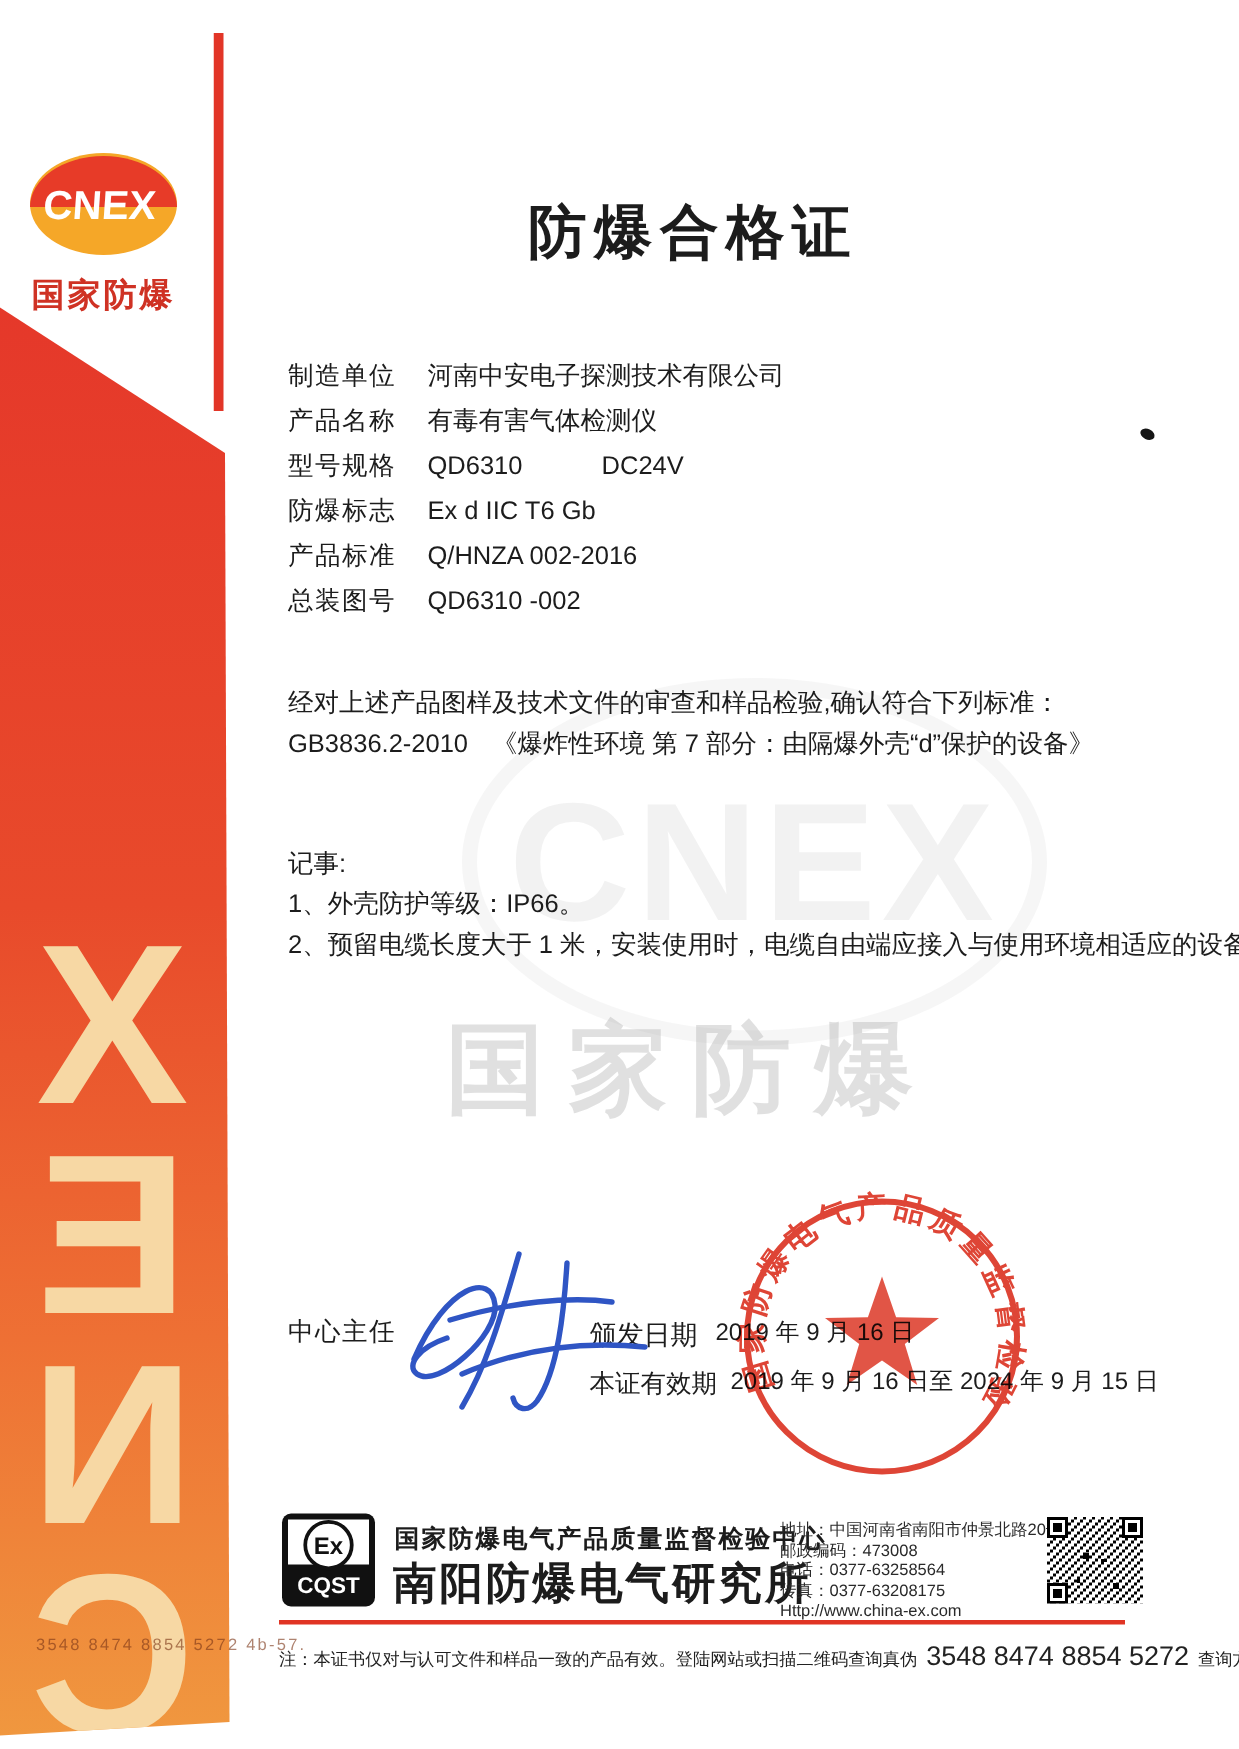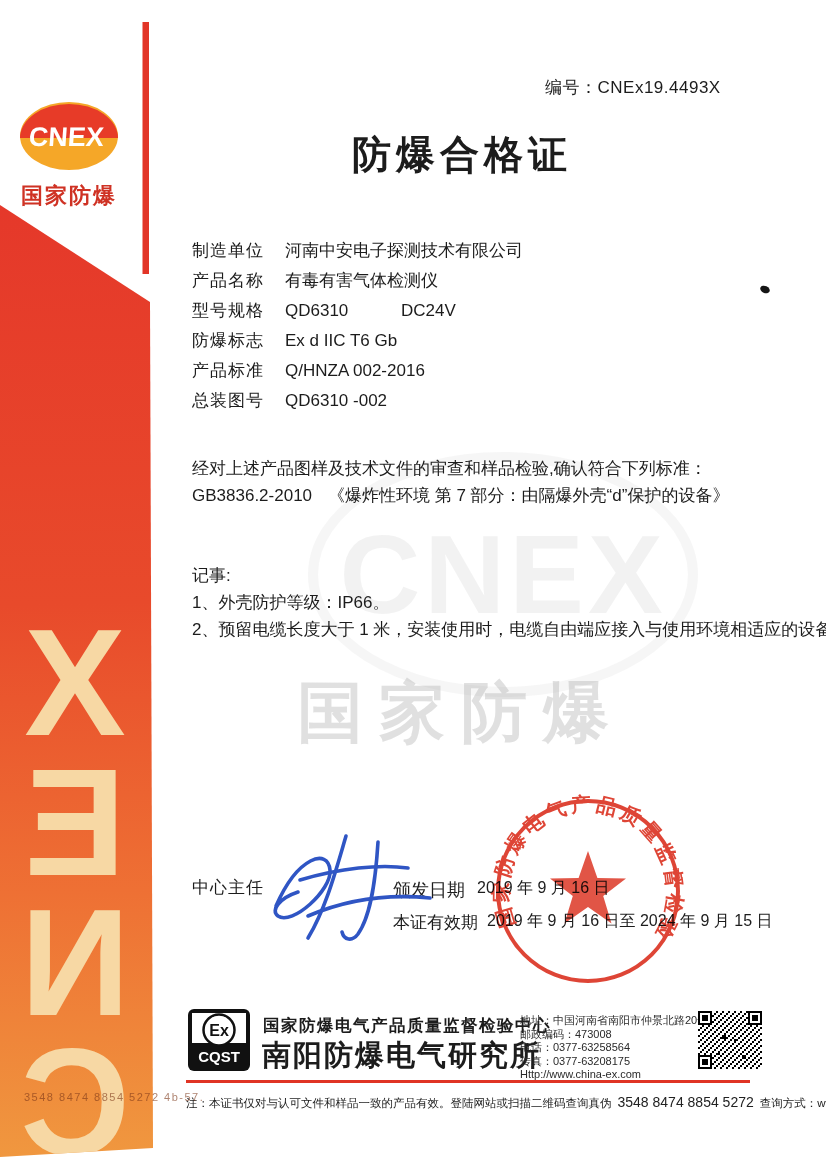--- a/index.html
+++ b/index.html
@@ -55,21 +55,21 @@
   .center-name{position:absolute;left:263px;top:1015px;font-size:16.5px;letter-spacing:1.5px;
                font-weight:600;z-index:2;white-space:nowrap;}
   .institute{position:absolute;left:262px;top:1036px;font-size:29px;letter-spacing:2px;
              font-weight:600;z-index:2;white-space:nowrap;}
   .red-line{position:absolute;left:186px;top:1080px;width:564px;height:3px;background:#e03424;z-index:2;}
   .contact{position:absolute;left:520px;top:1014px;font-size:11px;line-height:13.5px;color:#2a2a2a;z-index:2;}
   .contact div{white-space:nowrap;}
   .qr{position:absolute;left:698px;top:1011px;z-index:2;}
   .footer{position:absolute;left:186px;top:1094px;width:590px;font-size:11.5px;color:#222;
           z-index:2;white-space:nowrap;}
-  .footer .num{font-size:14px;margin:0 6px;}
+  .footer .num{font-size:18px;margin:0 6px;}
   .dot{position:absolute;left:760px;top:286px;width:10px;height:7px;background:#151515;
        border-radius:50%;transform:rotate(25deg);z-index:2;}
 </style>
 </head>
 <body>
 
 <div class="page">
 
   <svg class="left-decor" width="160" height="1166" viewBox="0 0 160 1166">
     <defs>
@@ -98,23 +98,20 @@
 
   <div class="brand-block">
     <svg width="102" height="72" viewBox="0 0 102 72">
       <ellipse cx="51" cy="36" rx="49" ry="34" fill="#f5a728"></ellipse>
       <path d="M2,38 A49,34 0 0 1 100,38 L2,38 Z" fill="#e73b28"></path>
       <text x="51" y="46" text-anchor="middle" font-size="27" font-weight="bold" fill="#ffffff" transform="skewX(-4)">CNEX</text>
     </svg>
     <div class="slogan">国家防爆</div>
   </div>
 
-  <div class="cert-no">
-    <span>编号：</span><span>CNEx19.4493X</span>
-  </div>
   <h1 class="title">防爆合格证</h1>
 
   <div class="wm-oval">
     <span class="wm-cnex">CNEX</span>
   </div>
   <div class="wm-slogan">国家防爆</div>
 
   <div class="fields">
     <div class="frow">
       <div class="flabel">制造单位</div>

